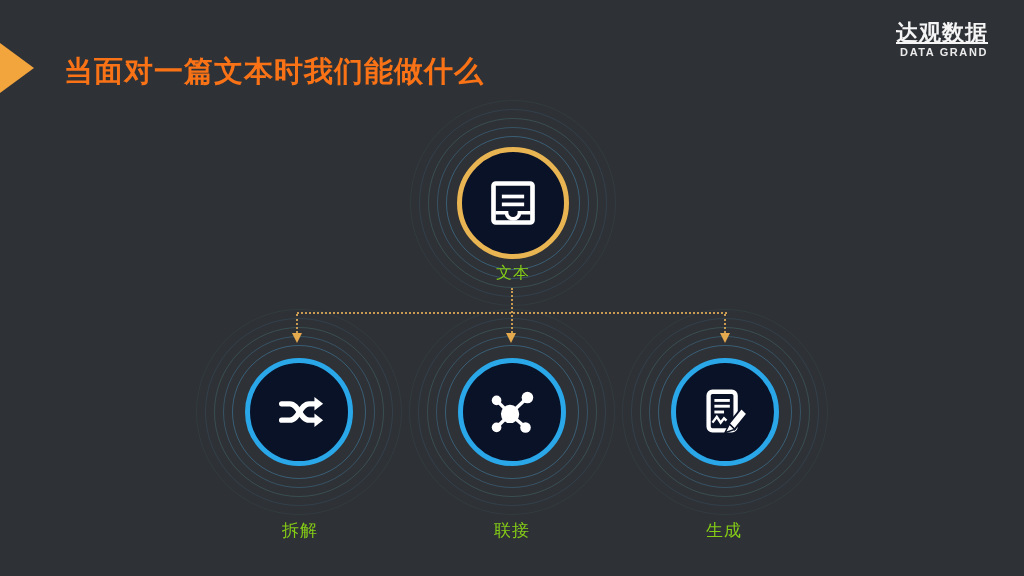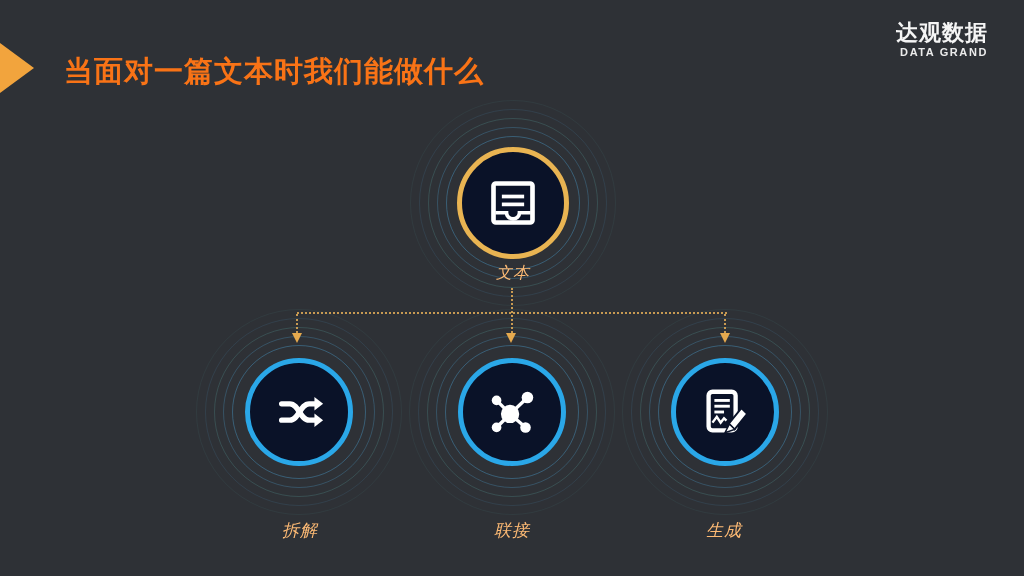--- a/index.html
+++ b/index.html
@@ -17,20 +17,21 @@
   }
   .slide-title {
     position:absolute; left:64px; top:56px;
     font-size:29px; font-weight:bold; color:#f97316; line-height:1.1;
     letter-spacing:1px; white-space:nowrap;
   }
   .logo { position:absolute; right:36px; top:21px; text-align:right; }
   .logo-cn {
     font-size:22px; font-weight:bold; color:#f5f5f5; letter-spacing:1px;
     line-height:1.1;
+    text-decoration:underline;
   }
   .logo-en {
     font-size:11px; font-weight:bold; color:#ececec; letter-spacing:1.6px;
     line-height:1.2; margin-top:1px;text-align:right;
   }
 
   
   .node-circle {
     position:absolute; box-sizing:border-box; border-radius:50%;
     background:#0a1228; display:flex; align-items:center; justify-content:center;
@@ -38,22 +39,22 @@
   .node-circle.root {
     left:457px; top:147px; width:112px; height:112px;
     border:5px solid #e9b452;
   }
   .node-circle.child { width:108px; height:108px; border:5px solid #2aa7e8; top:358px; }
   .node-circle.c0 { left:245px; }
   .node-circle.c1 { left:458px; }
   .node-circle.c2 { left:671px; }
 
   .node-label {
-    position:absolute; color:#fdba74; font-size:17px; letter-spacing:1px;
-    transform:translateX(-50%); white-space:nowrap;font-style:italic;
+    position:absolute; color:#84cc16; font-size:17px; letter-spacing:1px;
+    transform:translateX(-50%); white-space:nowrap;
   }
   .node-label.root { left:513px; top:263px; font-size:16px; }
   .node-label.child { top:486px;margin-top:33px; }
   .node-label.l0 { left:300px; }
   .node-label.l1 { left:512px;text-align:right; }
   .node-label.l2 { left:724px; }
 
   
   .ripples { position:absolute; width:0; height:0; }
   .ripples span {

